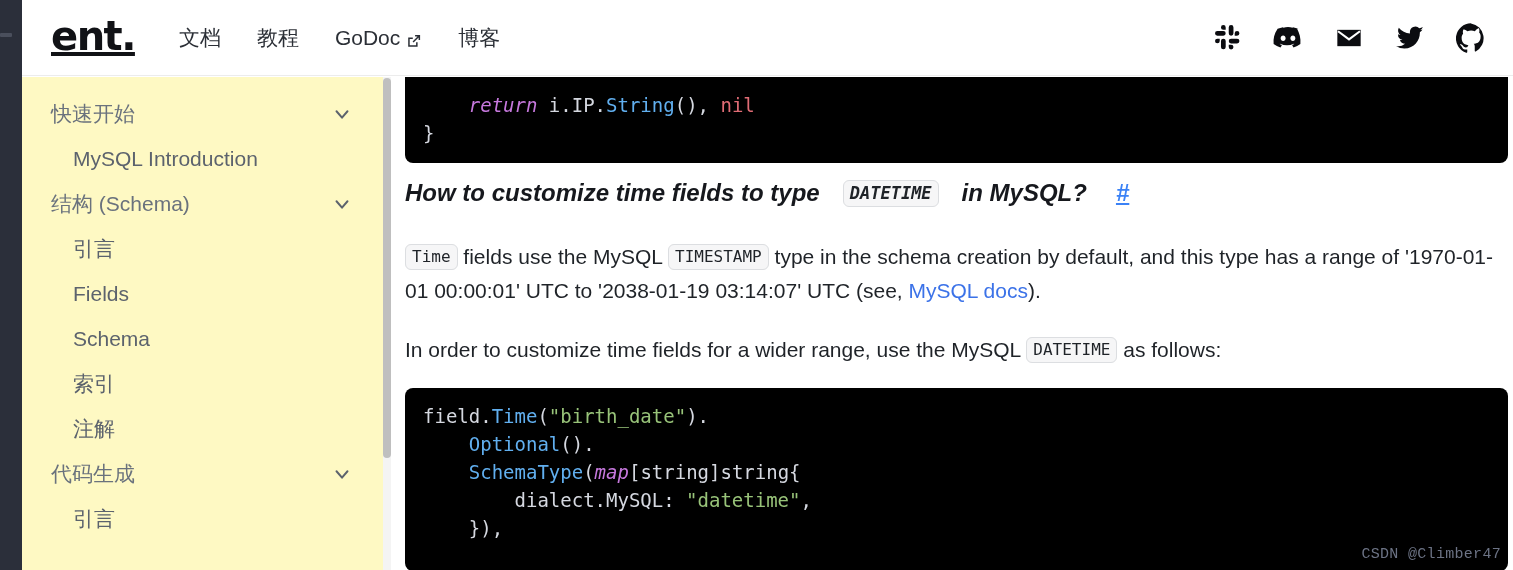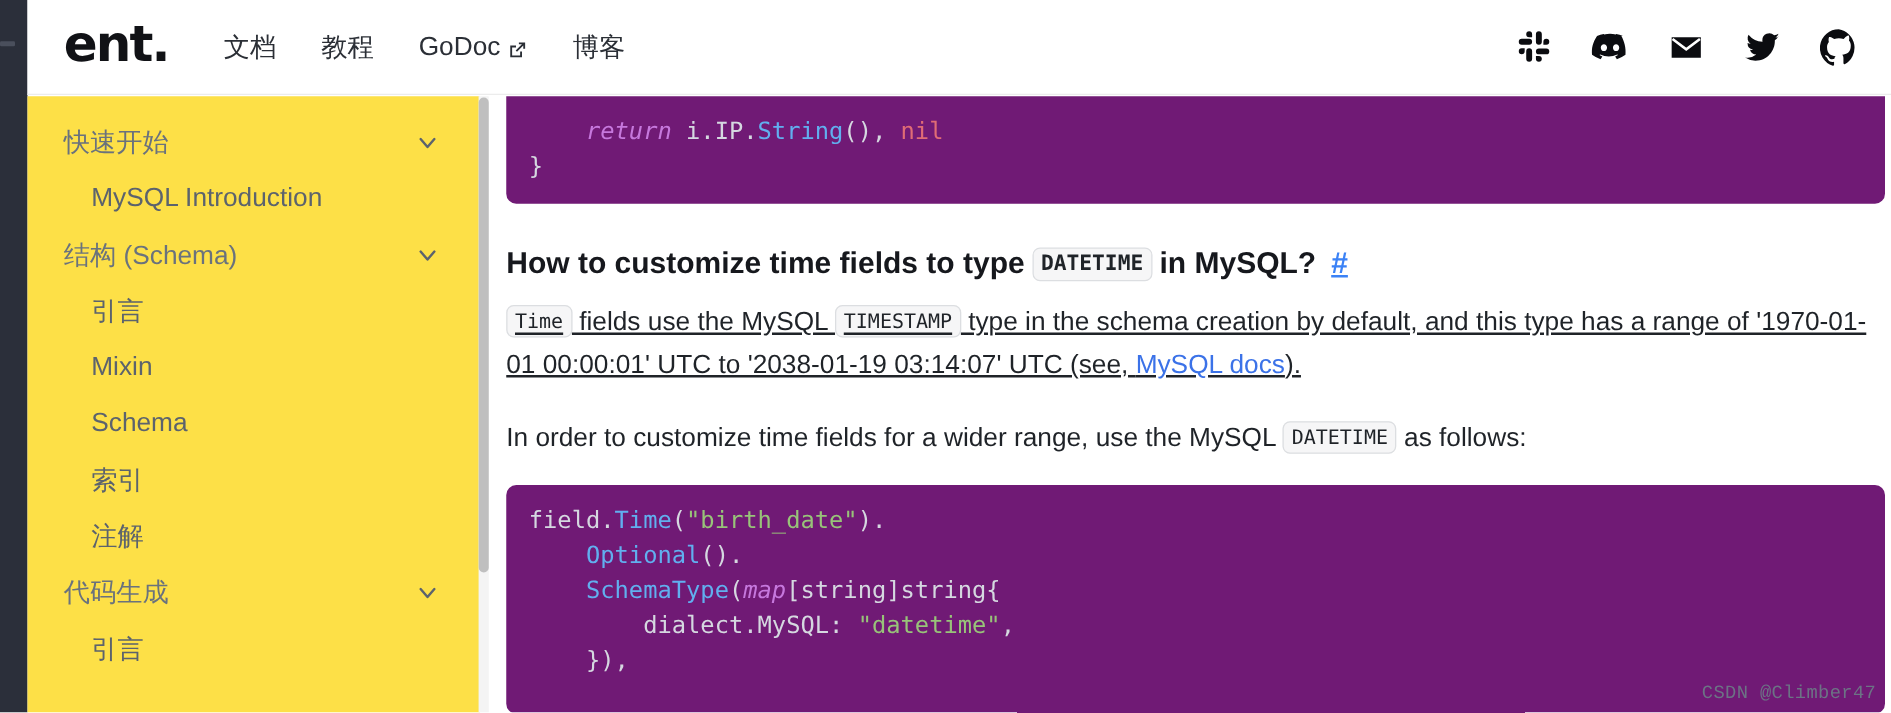--- a/index.html
+++ b/index.html
@@ -26,34 +26,35 @@
     position: absolute; left: 22px; top: 0; width: 1491px; height: 76px;
     background: #ffffff;
     border-bottom: 1px solid #ececec;
     display: flex; align-items: center;
   }
   .brand {
     font-family: "DejaVu Sans", sans-serif;
     font-size: 40px; font-weight: 700; letter-spacing: -1.5px;
     color: #111216; margin-left: 29px; line-height: 1;
     padding-bottom: 4px;
+    text-decoration: underline;
   }
   .nav { display: flex; align-items: center; margin-left: 44px; gap: 36px; }
   .nav a {
     font-size: 21px; color: #2b2f36; text-decoration: none;
     display: inline-flex; align-items: center; gap: 6px; white-space: nowrap;
   }
   .ext-icon { display: inline-block; width: 16px; height: 16px; }
   .social { margin-left: auto; display: flex; align-items: center; gap: 31px; margin-right: 27px; }
   .social span { display: inline-flex; width: 30px; height: 30px; align-items: center; justify-content: center; }
 
   
   .sidebar {
     position: absolute; left: 22px; top: 77px; width: 362px; height: 493px;
-    background: #fde047; overflow: hidden;
+    background: #fef9c3; overflow: hidden;
     border-right: 1px solid #f0f0f0;
   }
   .side-list { padding-top: 14px; }
   .side-row {
     display: flex; align-items: center; justify-content: space-between;
     height: 45px; padding: 0 30px 0 29px;
   }
   .side-row .lbl { font-size: 21px; color: #6a727d; white-space: nowrap; }
   .side-row.child { padding-left: 51px; }
   .side-row.child .lbl { color: #5c636d; }
@@ -67,21 +68,21 @@
     position: absolute; left: 383px; top: 78px; width: 8px; height: 380px;
     background: #bfbfbf; border-radius: 4px;
   }
 
   
   .main {
     position: absolute; left: 392px; top: 77px; width: 1121px; height: 493px;
     overflow: hidden; background: #fff;
   }
   .code {
-    background: #701a75; color: #d5d8e0;
+    background: #000000; color: #d5d8e0;
     font-family: "DejaVu Sans Mono", "Liberation Mono", monospace;
     font-size: 19px; line-height: 28px;
     padding: 14px 18px 16px 18px;
     white-space: pre;
   }
   .code-top {
     position: absolute; left: 13px; top: -28px; width: 1103px;
     border-radius: 0 0 8px 8px;
     overflow: hidden;
   }
@@ -93,31 +94,31 @@
   .ln { display: block; height: 28px; }
 
   
   .k  { color: #c678dd; font-style: italic; }  
   .fn { color: #61afef; }                      
   .s  { color: #98c379; }                      
   .n  { color: #e06c75; }                      
   .pl { color: #d5d8e0; }                      
 
   .heading {
-    position: absolute; left: 13px; top: 120px;
+    position: absolute; left: 13px; top: 102px;
     font-size: 24px; font-weight: 700; color: #16181d;
-    display: flex; align-items: center; gap: 1px; white-space: nowrap;
+    display: flex; align-items: center; gap: 18px; white-space: nowrap; font-style: italic;
   }
   .heading .anchor { color: #3b82f6; font-weight: 700; margin-left: 11px; }
 
   .para {
     position: absolute; left: 13px; width: 1093px;
     font-size: 21px; line-height: 34px; color: #1f2328;
   }
-  .para-1 { top: 163px; text-decoration: underline; }
+  .para-1 { top: 163px; }
   .para-2 { top: 256px; }
   .para a { color: #3b72e8; text-decoration: none; }
 
   code.inline {
     font-family: "DejaVu Sans Mono", "Liberation Mono", monospace;
     font-size: 16px; background: #f6f6f7; color: #1f2328;
     border: 1px solid #dcdee1; border-radius: 6px;
     padding: 2px 6px 3px 6px; white-space: nowrap;
     vertical-align: 2px;
   }
@@ -217,21 +218,21 @@
           <svg width="22" height="22" viewBox="0 0 24 24" fill="none" stroke="#5c636d" stroke-width="2.1" stroke-linecap="round" stroke-linejoin="round">
               <polyline points="6 9 12 16 18 9"></polyline>
             </svg>
         </span>
       </div>
 
       <div class="side-row child">
         <span class="lbl">引言</span>
       </div>
       <div class="side-row child">
-        <span class="lbl">Mixin</span>
+        <span class="lbl">Fields</span>
       </div>
       <div class="side-row child">
         <span class="lbl">Schema</span>
       </div>
       <div class="side-row child">
         <span class="lbl">索引</span>
       </div>
       <div class="side-row child">
         <span class="lbl">注解</span>
       </div>

